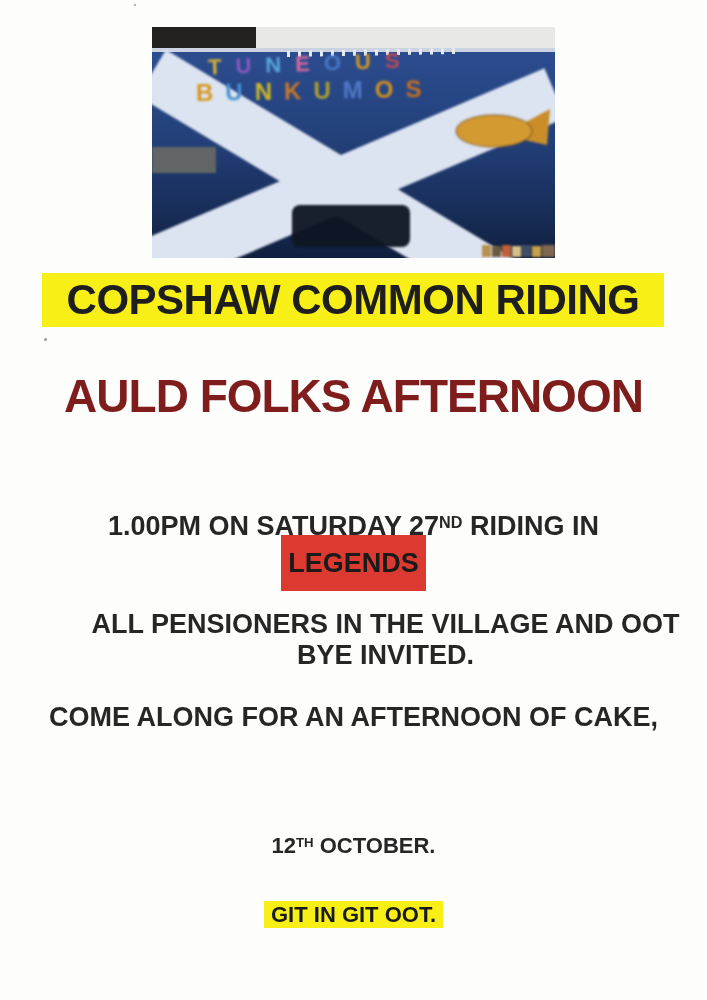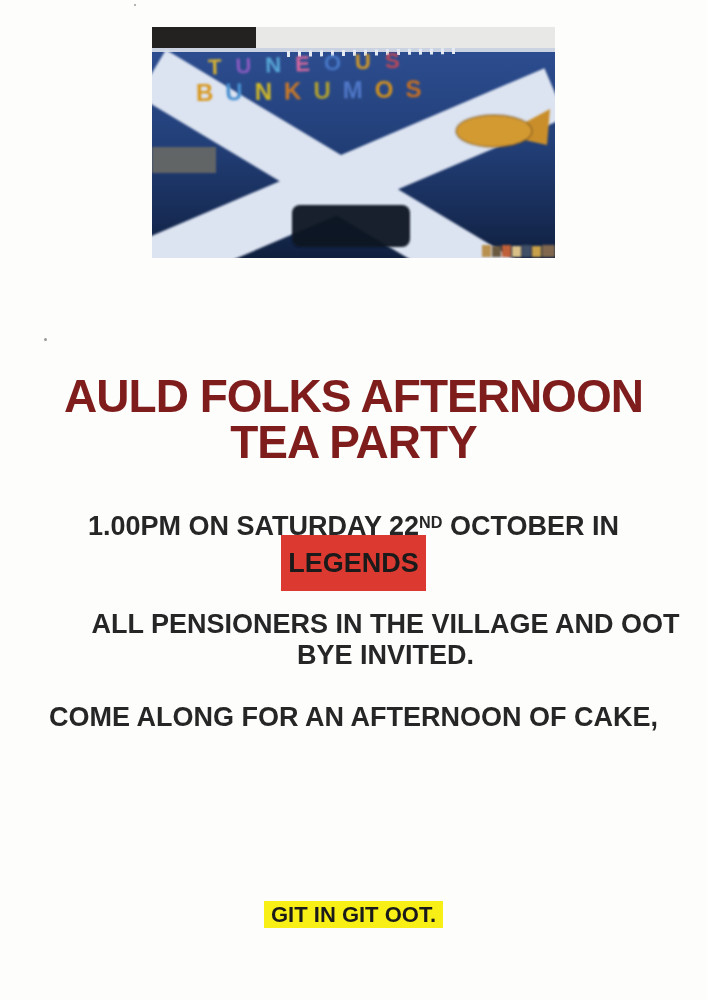--- a/index.html
+++ b/index.html
@@ -90,41 +90,44 @@
         <rect x="360" y="219" width="9" height="11" fill="#d8c088"></rect>
         <rect x="370" y="218" width="9" height="12" fill="#405068"></rect>
         <rect x="380" y="219" width="9" height="11" fill="#c8a048"></rect>
         <rect x="390" y="218" width="13" height="12" fill="#806850"></rect>
       </g>
     </svg>
     <div class="foam-row foam-row-0"><span style="color: rgb(216, 179, 50);">T</span><span style="color: rgb(138, 90, 192);">U</span><span style="color: rgb(88, 168, 216);">N</span><span style="color: rgb(216, 104, 158);">E</span><span style="color: rgb(72, 120, 200);">O</span><span style="color: rgb(208, 152, 40);">U</span><span style="color: rgb(192, 72, 88);">S</span></div>
     <div class="foam-row foam-row-1"><span style="color: rgb(216, 152, 32);">B</span><span style="color: rgb(72, 144, 208);">U</span><span style="color: rgb(208, 184, 40);">N</span><span style="color: rgb(200, 120, 40);">K</span><span style="color: rgb(176, 160, 48);">U</span><span style="color: rgb(80, 120, 200);">M</span><span style="color: rgb(208, 144, 32);">O</span><span style="color: rgb(200, 112, 32);">S</span></div>
   </div>
 
+  <div class="title-band">
+    <span>COPSHAW COMMON RIDING</span>
+  </div>
 
   <div class="centerblock heading">
     <div>AULD FOLKS AFTERNOON</div>
-    <div>TEA PARTY</div>
   </div>
 
   <div class="centerblock when">
-    <div><span>1.00PM ON SATURDAY 22</span><sup>ND</sup><span> OCTOBER IN</span></div>
+    <div><span>1.00PM ON SATURDAY 27</span><sup>ND</sup><span> RIDING IN</span></div>
     <div><span class="venue-hl">LEGENDS</span></div>
   </div>
 
   <div class="centerblock invitees">
     <div>ALL PENSIONERS IN THE VILLAGE AND OOT</div>
     <div>BYE INVITED.</div>
   </div>
 
   <div class="centerblock description">
     <div>COME ALONG FOR AN AFTERNOON OF CAKE,</div>
   </div>
 
   <div class="centerblock rsvp">
+    <div><span>12</span><sup>TH</sup><span> OCTOBER.</span></div>
   </div>
 
   <div class="centerblock footer-line">
     <span class="footer-hl">GIT IN GIT OOT.</span>
   </div>
 
   <span class="speck speck-a"></span>
   <span class="speck speck-b"></span>
 </div>
 

